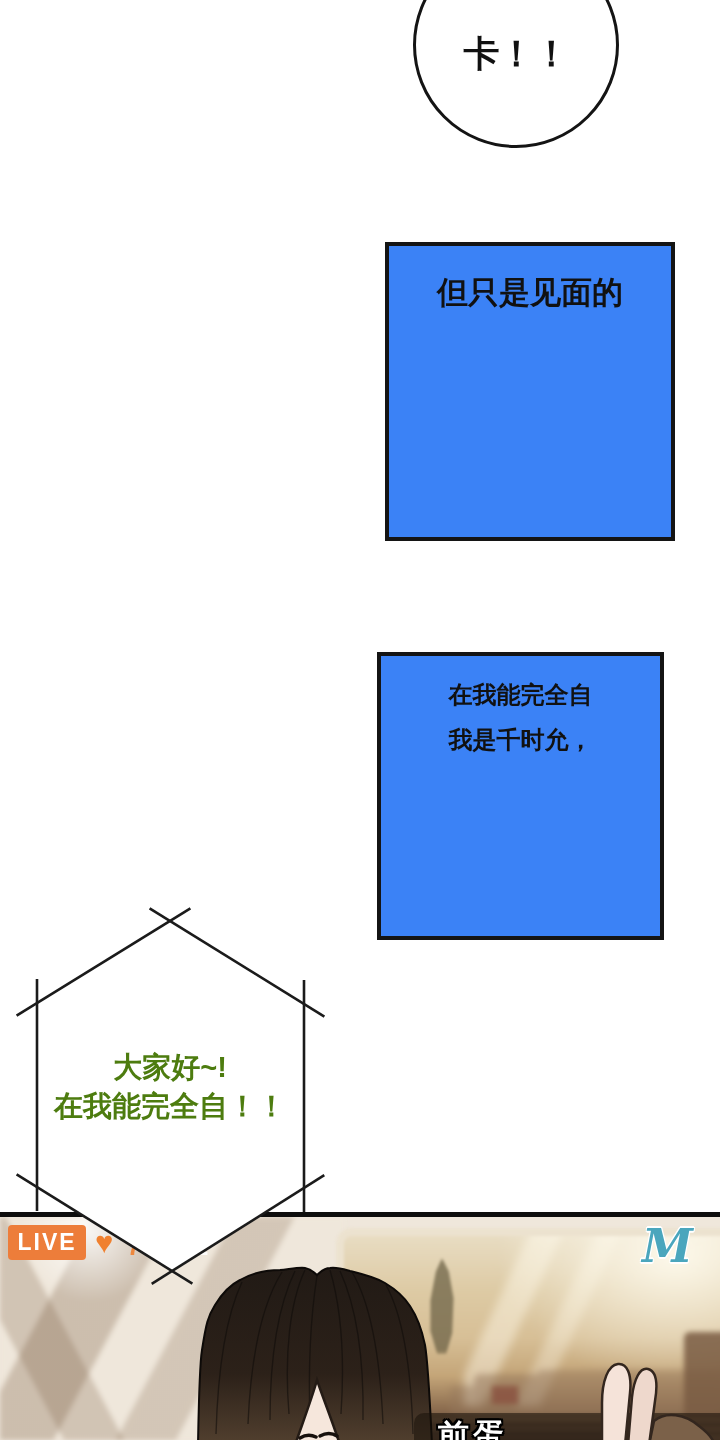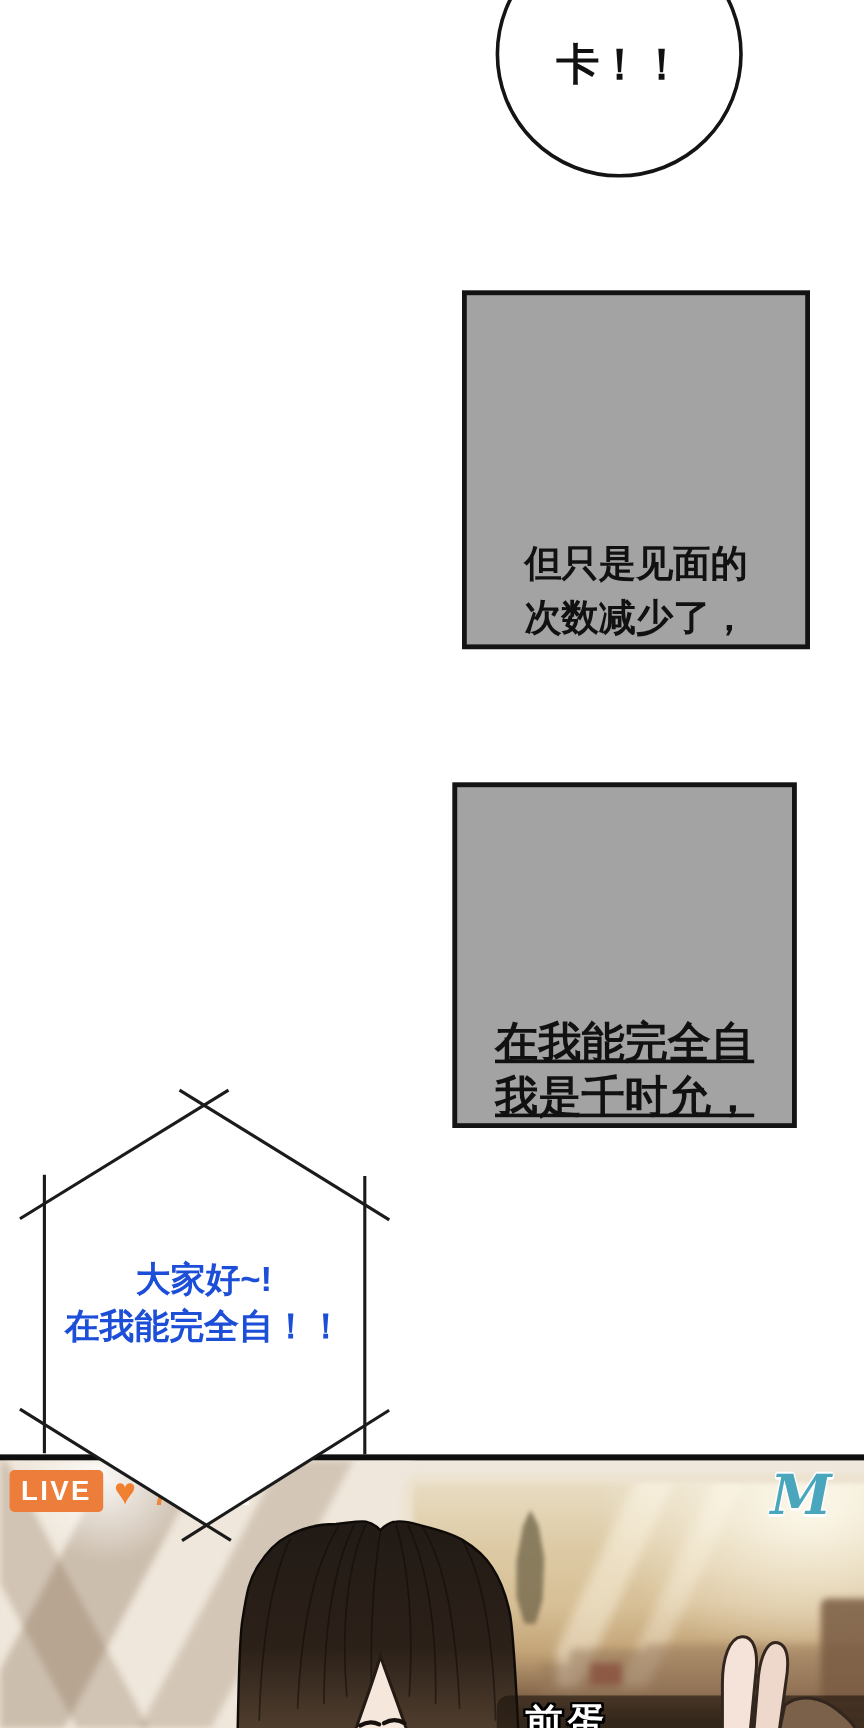--- a/index.html
+++ b/index.html
@@ -14,35 +14,35 @@
   .bubble-circle {
     position:absolute; left:413px; top:-58px; width:206px; height:206px;
     background:#fff; border:3px solid #141414; border-radius:50%;
     display:flex; align-items:center; justify-content:center;
   }
   .bubble-circle .t {
     font-size:36px; font-weight:600; color:#111; letter-spacing:-1px;
     padding-top:18px;
   }
   .nbox {
-    position:absolute; background:#a3a3a3; border:4px solid #141414;
-    display:flex; align-items:flex-end; justify-content:center; text-align:center;
+    position:absolute; background:#3b82f6; border:4px solid #141414;
+    display:flex; align-items:flex-start; justify-content:center; text-align:center;
   }
   .nbox .lines { line-height:45px; font-size:31px; font-weight:600; color:#111; }
   .nbox .lines span { display:block; }
   .nbox1 { left:385px; top:242px; width:290px; height:299px; }
   .nbox1 .lines { padding-top:24px; }
   .nbox2 { left:377px; top:652px; width:287px; height:288px; }
-  .nbox2 .lines { padding-top:16px; font-size:36px;text-decoration:underline; }
+  .nbox2 .lines { padding-top:16px; font-size:24px; }
 
   
   .hex-svg { position:absolute; left:0; top:885px; width:345px; height:425px; z-index:10; }
   .hex-text {
     position:absolute; left:40px; top:1048px; width:260px; z-index:11;
-    text-align:center; font-size:29px; font-weight:600; color:#1d4ed8; line-height:39px;
+    text-align:center; font-size:29px; font-weight:600; color:#4d7c0f; line-height:39px;
   }
   .hex-text span { display:block; }
 
   
   .scene {
     position:absolute; left:0; top:1212px; width:720px; height:228px;
     border-top:5px solid #0e0e0e; background:#efe7db; overflow:hidden; z-index:1;
   }
   .wall { position:absolute; left:0; top:0; width:345px; height:223px;
     background:
@@ -122,21 +122,20 @@
 
 <div class="page">
 
   <div class="bubble-circle">
     <span class="t">卡！！</span>
   </div>
 
   <div class="nbox nbox1">
     <div class="lines">
       <span>但只是见面的</span>
-      <span>次数减少了，</span>
     </div>
   </div>
 
   <div class="nbox nbox2">
     <div class="lines">
       <span>在我能完全自</span>
       <span>我是千时允，</span>
     </div>
   </div>
 

